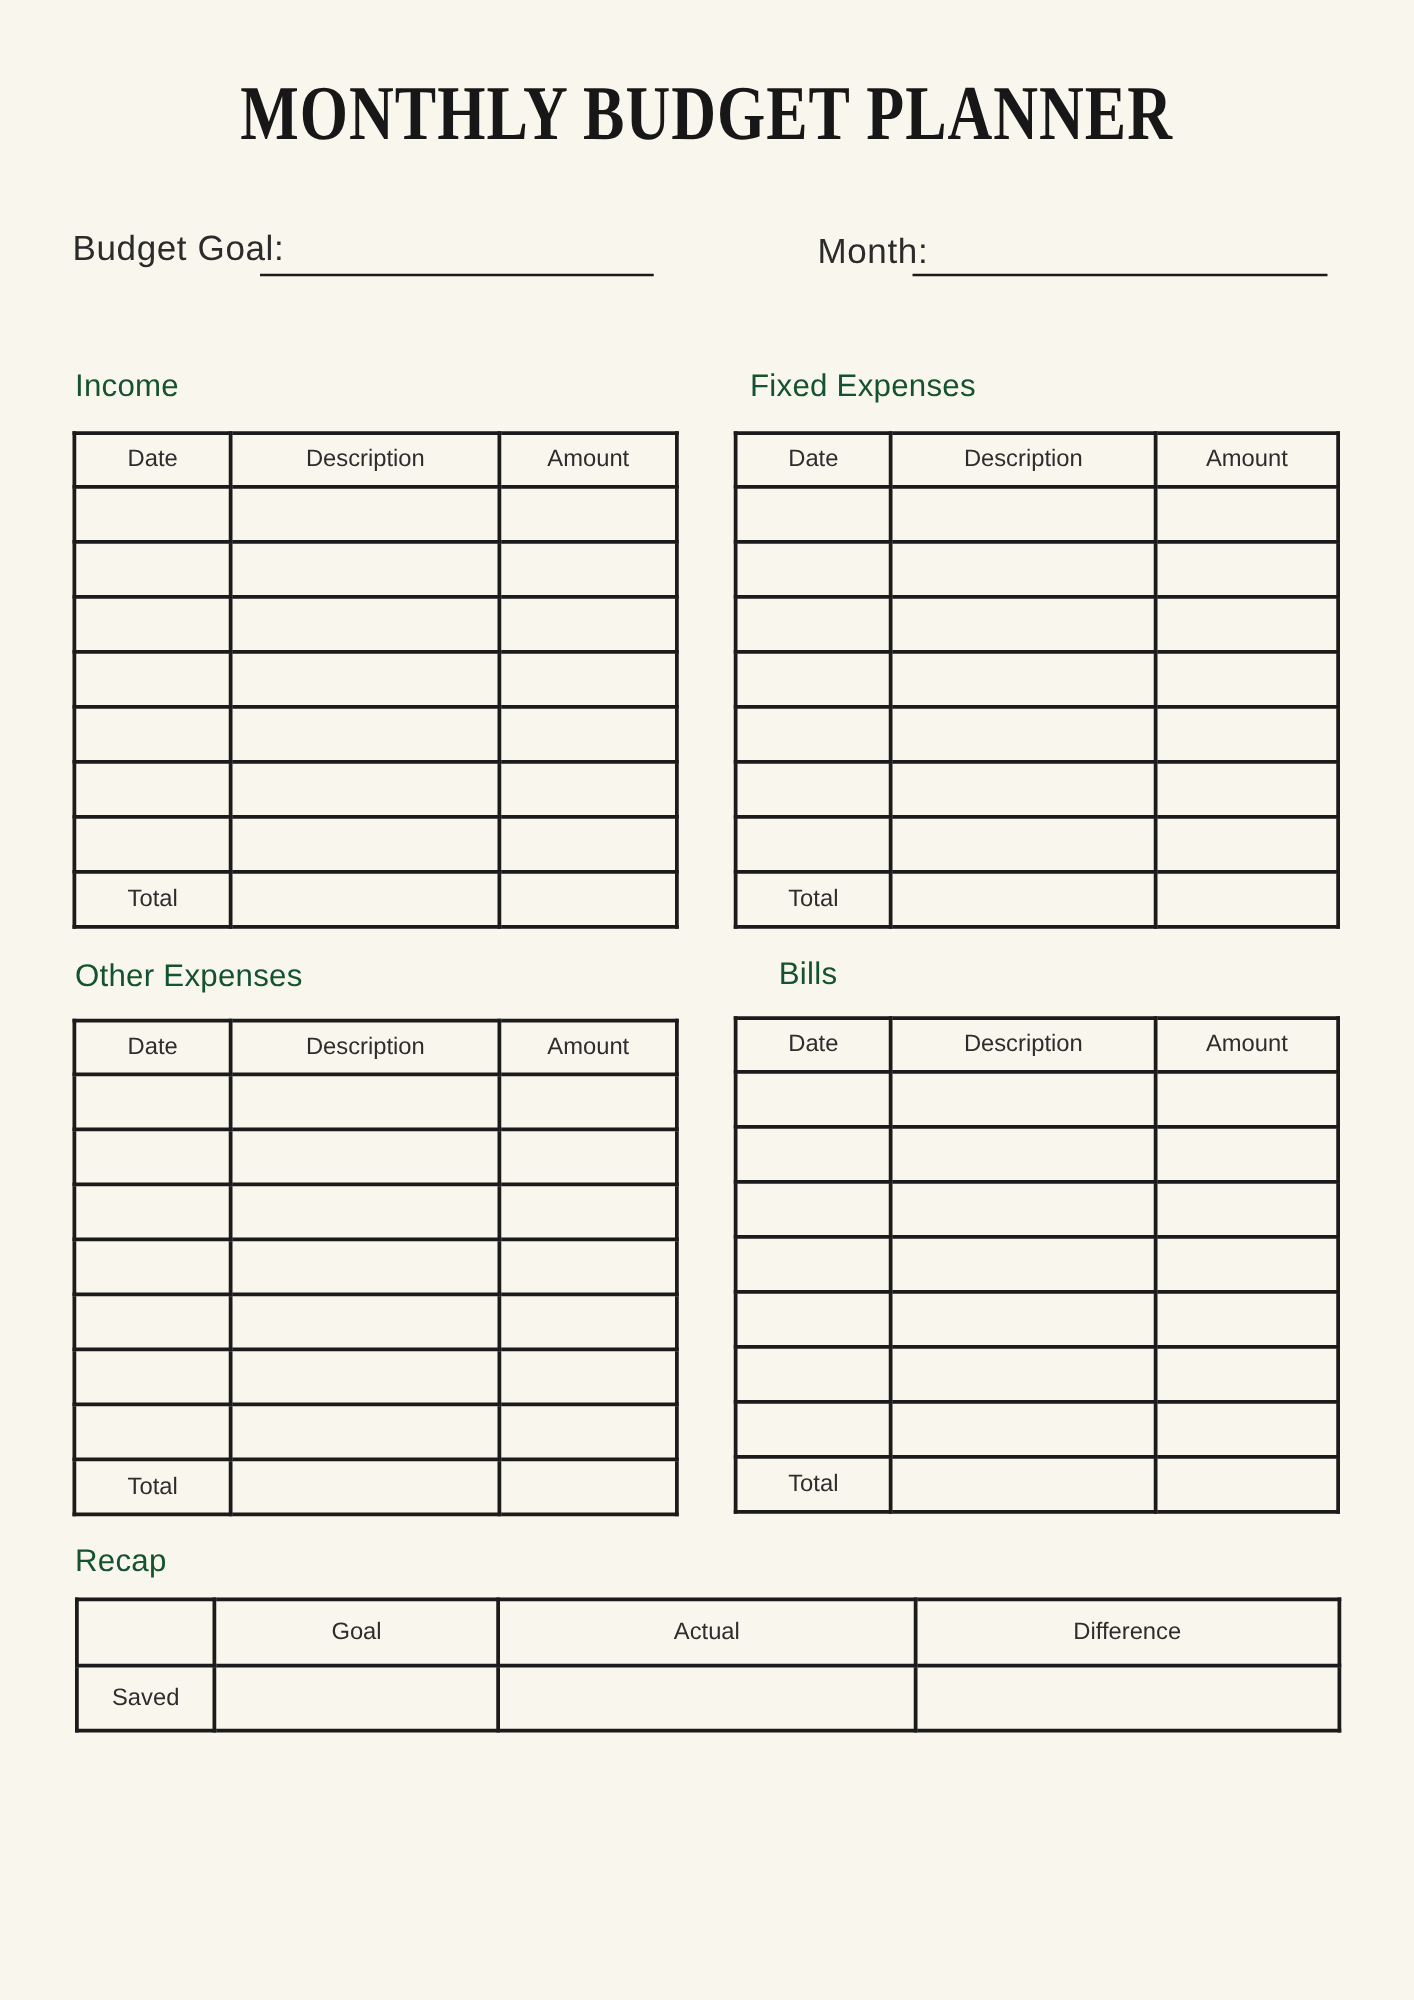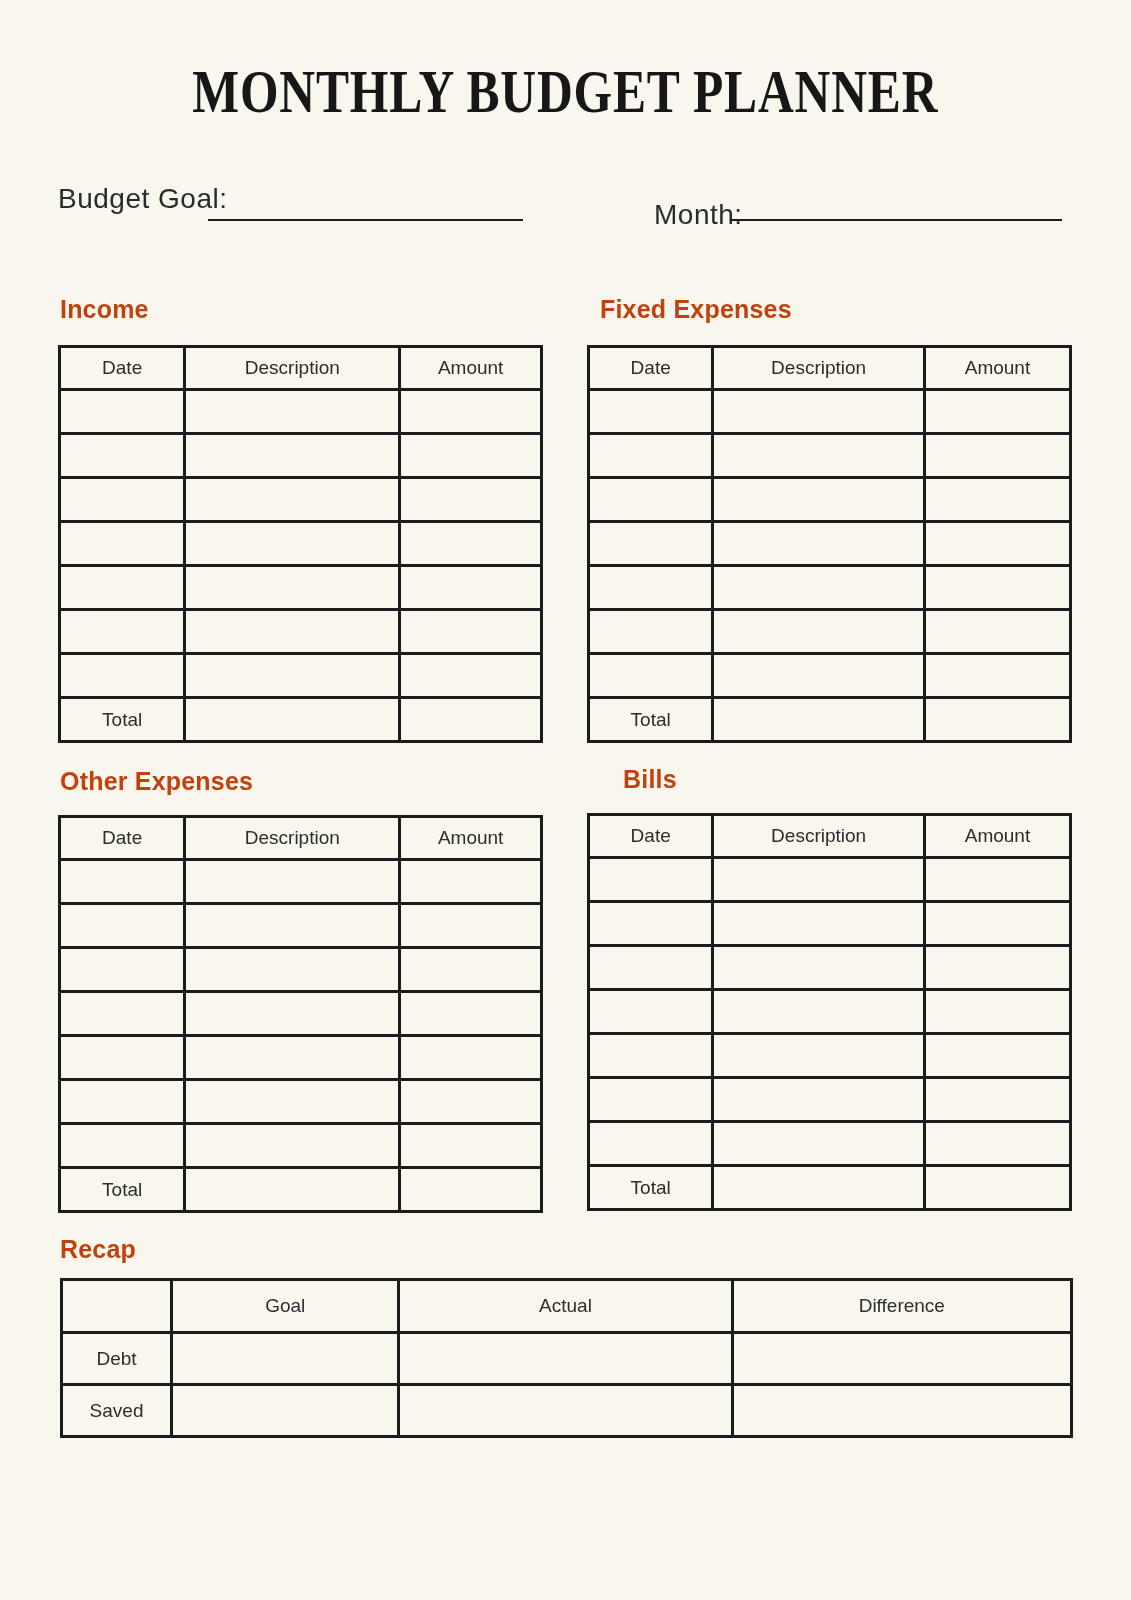--- a/index.html
+++ b/index.html
@@ -37,23 +37,23 @@
   }
   .fill-line {
     position: absolute;
     height: 0;
     border-bottom: 2px solid #1b1b1b;
   }
 
   .section-heading {
     position: absolute;
     font-size: 25px;
-    font-weight: 700;
+    font-weight: 400;
     line-height: 1.1;
-    color: #c2410c;
+    color: #14532d;
     letter-spacing: 0.2px;
   }
 
   table {
     position: absolute;
     border-collapse: collapse;
     table-layout: fixed;
     padding-left: 38px;
   }
   th, td {
@@ -78,21 +78,21 @@
 
   <div class="title-wrap">
     <span class="title">MONTHLY BUDGET PLANNER</span>
   </div>
 
   <span class="field-label" style="left:58px; top:184px;">Budget Goal:</span>
   <div class="fill-line" style="left:208px; top:219px; width:315px;">
     <span></span>
   </div>
 
-  <span class="field-label" style="left:654px; top:186px;margin-top:14px;">Month:</span>
+  <span class="field-label" style="left:654px; top:186px;">Month:</span>
   <div class="fill-line" style="left:730px; top:219px; width:332px;">
     <span></span>
   </div>
 
   <span class="section-heading" style="left:60px; top:296px;">Income</span>
   <table class="entry-table" style="left:58px; top:345px; width:485px;">
     <colgroup>
         <col style="width:26%">
         <col style="width:44.6%">
         <col style="width:29.4%">
@@ -333,26 +333,20 @@
     <thead>
       <tr>
         <th></th>
         <th>Goal</th>
         <th>Actual</th>
         <th>Difference</th>
       </tr>
     </thead>
     <tbody>
       <tr>
-        <td>Debt</td>
-        <td></td>
-        <td></td>
-        <td></td>
-      </tr>
-      <tr>
         <td>Saved</td>
         <td></td>
         <td></td>
         <td></td>
       </tr>
     </tbody>
   </table>
 
 </div>
 

